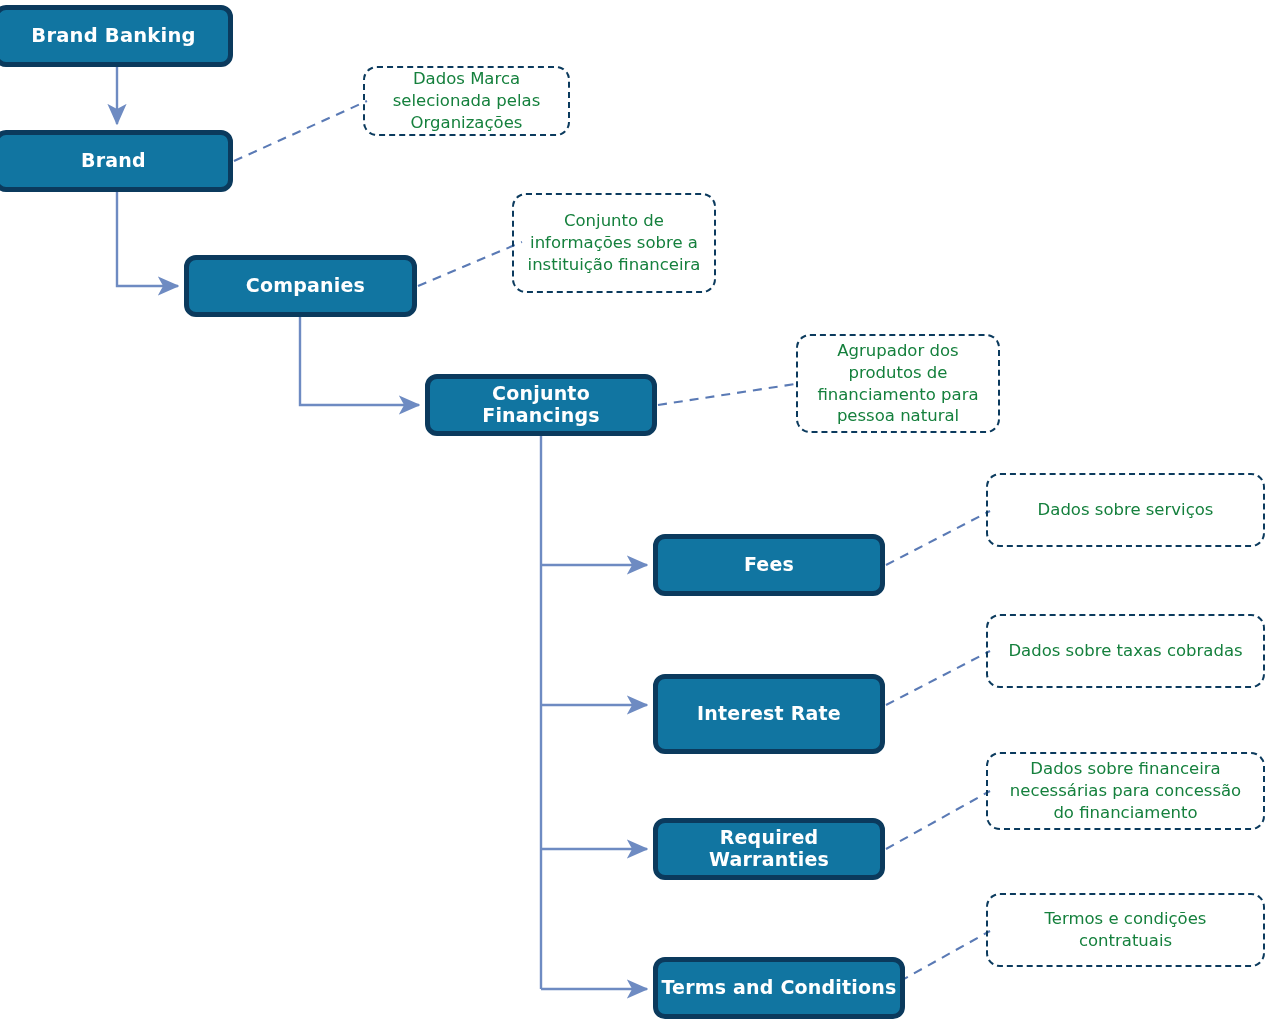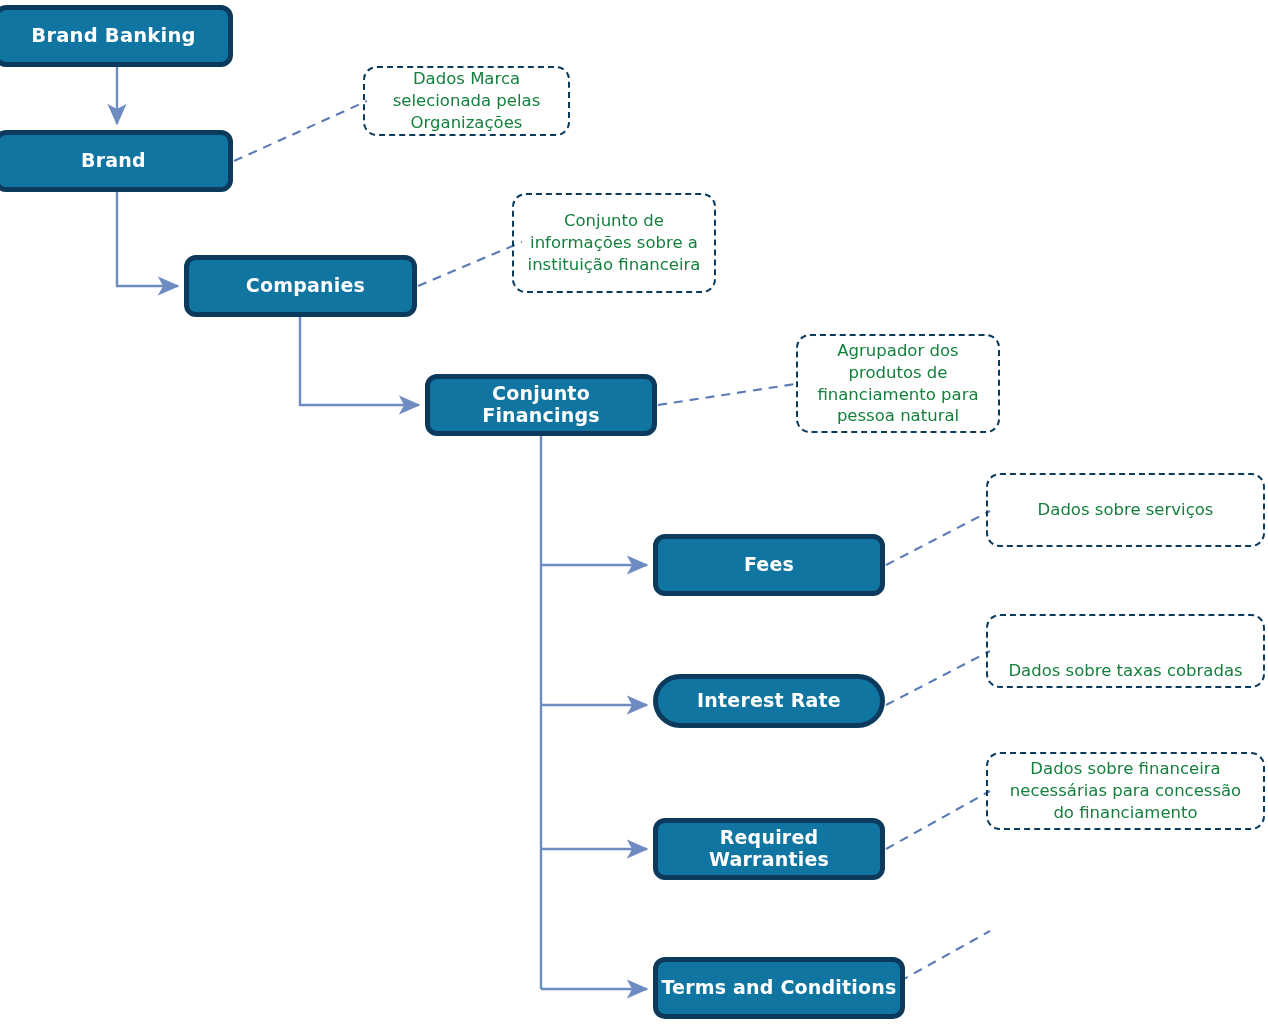--- a/index.html
+++ b/index.html
@@ -108,21 +108,21 @@
   </div>
 
   <div class="node" style="left:425px; top:374px; width:232px; height:62px;">
     <span>Conjunto Financings</span>
   </div>
 
   <div class="node" style="left:653px; top:534px; width:232px; height:62px;">
     <span>Fees</span>
   </div>
 
-  <div class="node" style="left:653px; top:674px; width:232px; height:54px;border-radius:28px;">
+  <div class="node" style="left:653px; top:674px; width:232px; height:80px;">
     <span>Interest Rate</span>
   </div>
 
   <div class="node" style="left:653px; top:818px; width:232px; height:62px;">
     <span>Required Warranties</span>
   </div>
 
   <div class="node" style="left:653px; top:957px; width:252px; height:62px;">
     <span>Terms and Conditions</span>
   </div>
@@ -136,22 +136,25 @@
   </div>
 
   <div class="note" style="left:796px; top:334px; width:204px; height:99px;">
     <span>Agrupador dos produtos de financiamento para pessoa natural</span>
   </div>
 
   <div class="note" style="left:986px; top:473px; width:279px; height:74px;">
     <span>Dados sobre serviços</span>
   </div>
 
-  <div class="note" style="left:986px; top:614px; width:279px; height:74px;align-items:flex-end;">
+  <div class="note" style="left:986px; top:614px; width:279px; height:74px;">
     <span>Dados sobre taxas cobradas</span>
   </div>
 
   <div class="note" style="left:986px; top:752px; width:279px; height:78px;">
     <span>Dados sobre financeira necessárias para concessão do financiamento</span>
   </div>
 
+  <div class="note" style="left:986px; top:893px; width:279px; height:74px;">
+    <span>Termos e condições contratuais</span>
+  </div>
 
 </div>
 
 </body></html>

